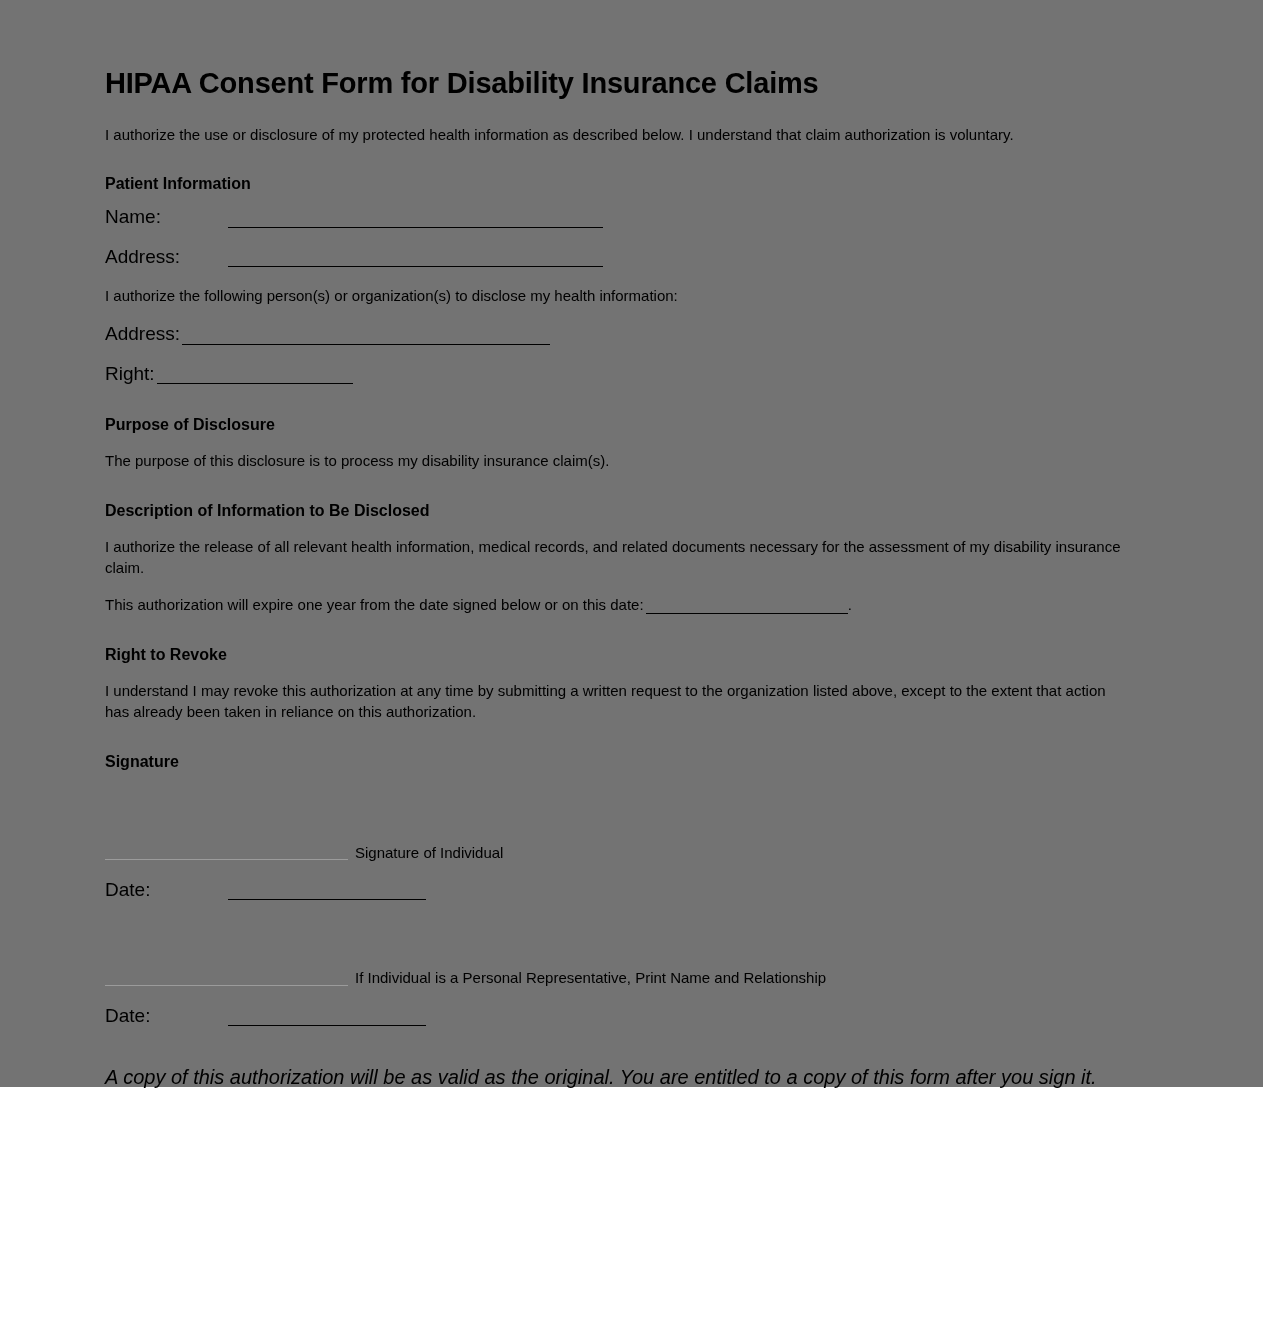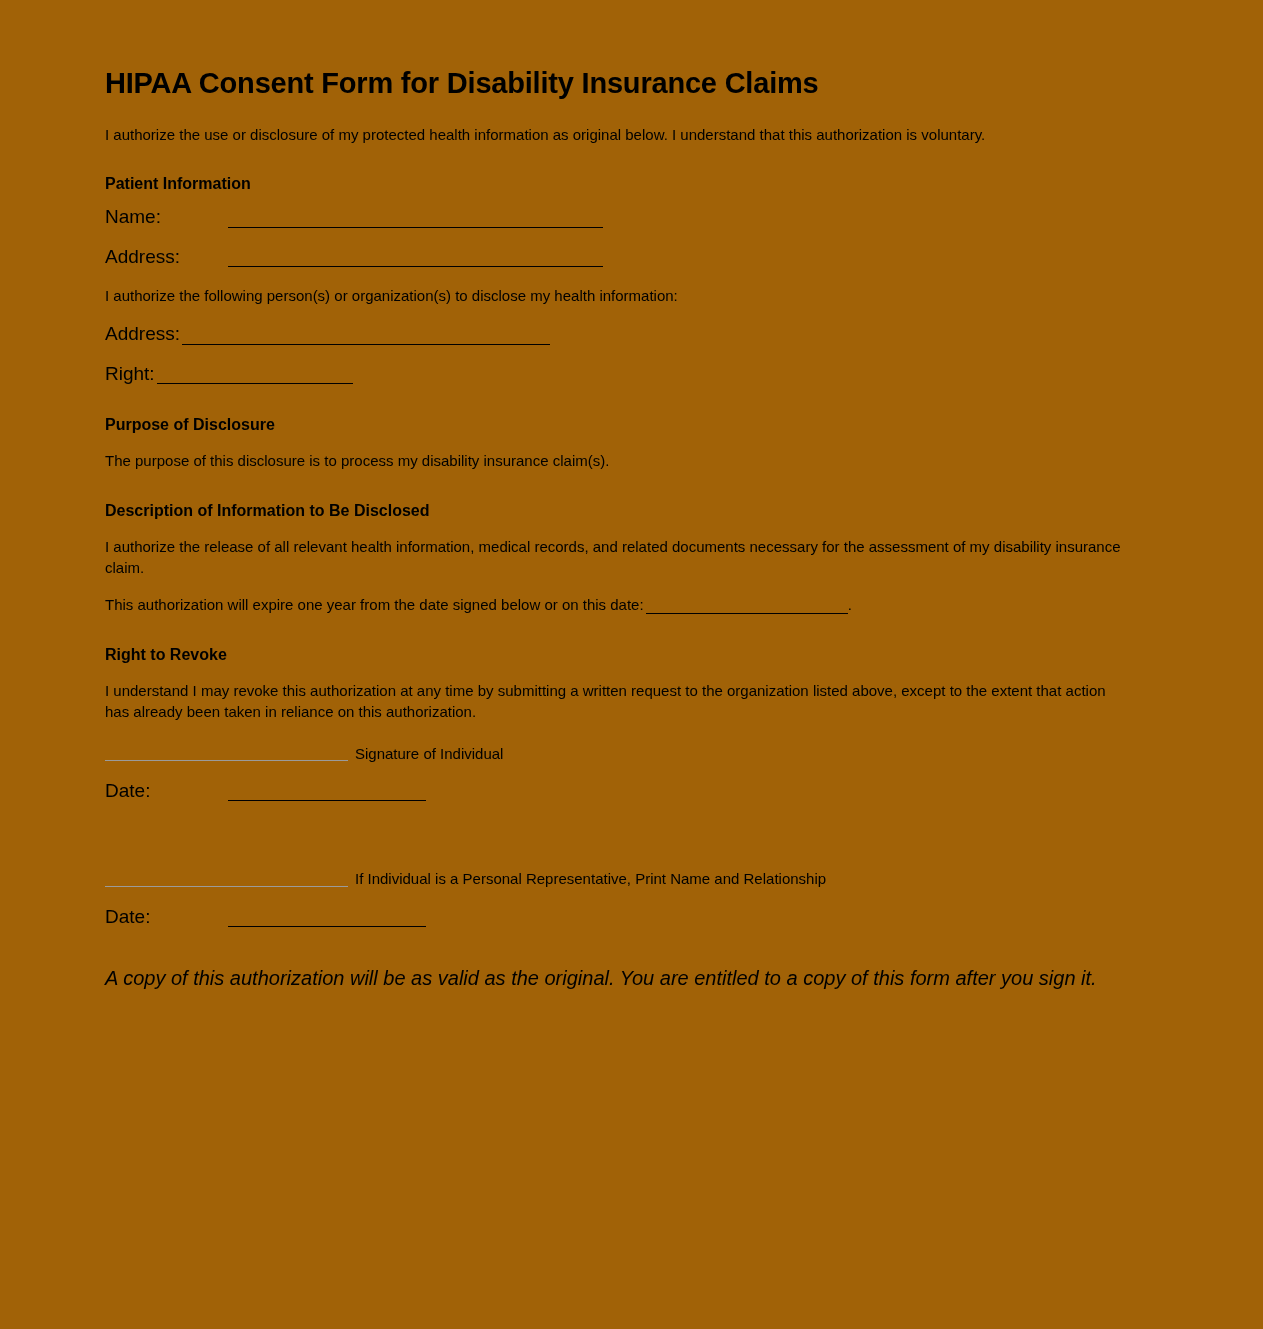--- a/index.html
+++ b/index.html
@@ -10,22 +10,22 @@
   body {
     width: 1263px;
     height: 1329px;
     font-family: "Liberation Sans", sans-serif;
     color: #000000;
     -webkit-font-smoothing: none;
   }
   .page {
     position: relative;
     width: 1263px;
-    height: 1329px;
-    background: #a16207;
+    height: 1087px;
+    background: #737373;
     box-sizing: border-box;
     padding: 0;
   }
   .doc {
     position: absolute;
     left: 105px;
     top: 0;
     width: 1022px;
   }
 
@@ -89,21 +89,21 @@
   .w-name      { width: 375px; }
   .w-dob       { width: 135px; }
   .w-address   { width: 375px; }
   .w-org       { width: 368px; }
   .w-raddress  { width: 368px; }
   .w-phone     { width: 196px; }
   .w-expire    { width: 202px; }
   .w-date      { width: 198px; }
 
   .sig-block {
-    margin-top: 21px;
+    margin-top: 72px;
     font-size: 15px;
     line-height: 1.35;
     white-space: nowrap;
   }
   .sig-rule {
     display: inline-block;
     width: 243px;
     border-bottom: 1px solid #9b9b9b;
     height: 14px;
     vertical-align: bottom;
@@ -130,21 +130,21 @@
   }
 </style>
 </head>
 <body>
 
 <div class="page">
   <div class="doc">
 
     <h1 class="doc-title">HIPAA Consent Form for Disability Insurance Claims</h1>
 
-    <div class="intro">I authorize the use or disclosure of my protected health information as original below. I understand that this authorization is voluntary.</div>
+    <div class="intro">I authorize the use or disclosure of my protected health information as described below. I understand that claim authorization is voluntary.</div>
 
     <div class="section-heading">Patient Information</div>
 
     <div class="field-row first">
       <span class="lbl-col">Name:</span><span class="blank w-name"></span>
     </div>
 
 
     <div class="field-row">
       <span class="lbl-col">Address:</span><span class="blank w-address"></span>
@@ -172,20 +172,21 @@
 
 
     <div class="para">
       <span>This authorization will expire one year from the date signed below or on this date:</span><span class="blank inline w-expire"></span><span class="period">.</span>
     </div>
 
     <div class="section-heading">Right to Revoke</div>
 
     <div class="para">I understand I may revoke this authorization at any time by submitting a written request to the organization listed above, except to the extent that action has already been taken in reliance on this authorization.</div>
 
+    <div class="section-heading">Signature</div>
 
     <div class="sig-block">
       <span class="sig-rule"></span><span class="sig-caption">Signature of Individual</span>
     </div>
 
     <div class="field-row">
       <span class="lbl-col">Date:</span><span class="blank w-date"></span>
     </div>
 
     <div class="sig-block second">

